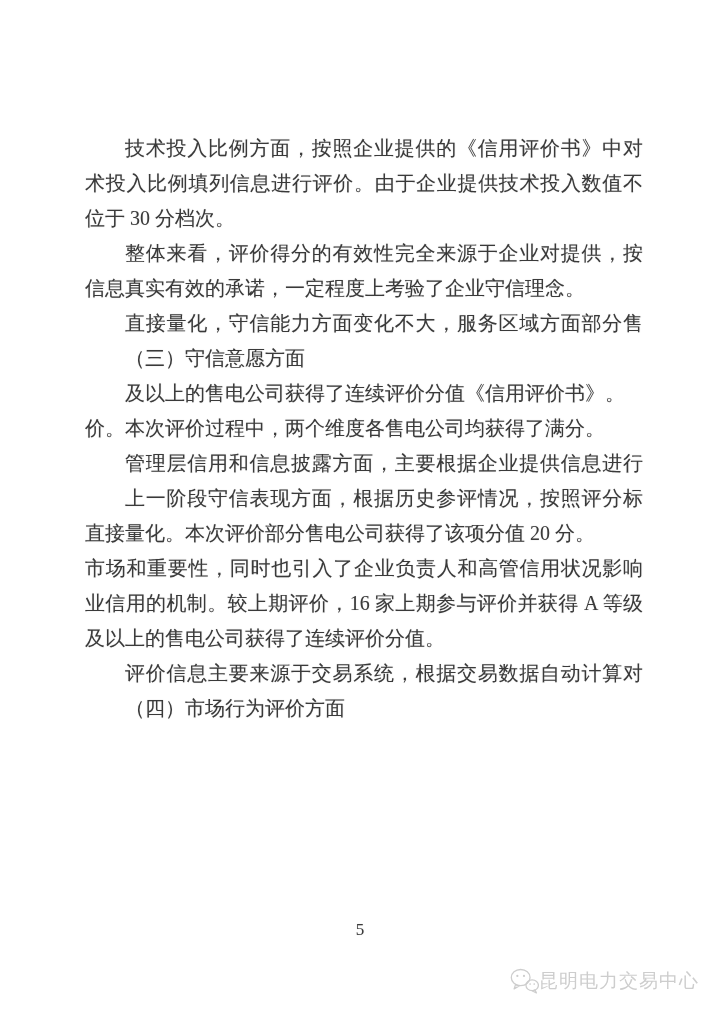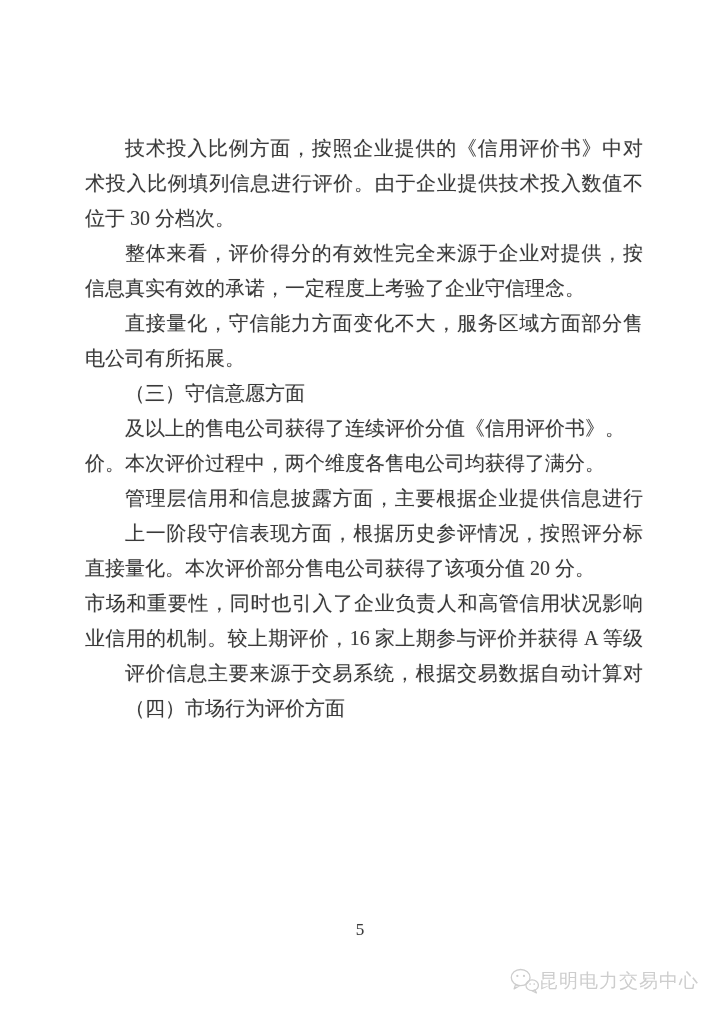--- a/index.html
+++ b/index.html
@@ -72,29 +72,29 @@
 
 <div class="page">
 
   <div class="text-block">
     <div class="line indent just">技术投入比例方面，按照企业提供的《信用评价书》中对技</div>
     <div class="line just">术投入比例填列信息进行评价。由于企业提供技术投入数值不一，</div>
     <div class="line">位于 30 分档次。</div>
     <div class="line indent just">整体来看，评价得分的有效性完全来源于企业对提供，按照评</div>
     <div class="line">信息真实有效的承诺，一定程度上考验了企业守信理念。</div>
     <div class="line indent just">直接量化，守信能力方面变化不大，服务区域方面部分售</div>
-    <div class="line">电公司有所拓展。</div>
     <div class="line indent">（三）守信意愿方面</div>
     <div class="line indent">及以上的售电公司获得了连续评价分值《信用评价书》。</div>
     <div class="line">价。本次评价过程中，两个维度各售电公司均获得了满分。</div>
     <div class="line indent just">管理层信用和信息披露方面，主要根据企业提供信息进行评</div>
     <div class="line indent just">上一阶段守信表现方面，根据历史参评情况，按照评分标准</div>
     <div class="line">直接量化。本次评价部分售电公司获得了该项分值 20 分。</div>
     <div class="line just">市场和重要性，同时也引入了企业负责人和高管信用状况影响企</div>
     <div class="line just">业信用的机制。较上期评价，16 家上期参与评价并获得 A 等级</div>
+    <div class="line">及以上的售电公司获得了连续评价分值。</div>
     <div class="line indent just">评价信息主要来源于交易系统，根据交易数据自动计算对应</div>
     <div class="line indent">（四）市场行为评价方面</div>
   </div>
 
   <div class="page-number">5</div>
 
   <div class="watermark">
     <span class="wm-icon">
       <svg width="29" height="26" viewBox="0 0 34 30" xmlns="http://www.w3.org/2000/svg">
         <g fill="none" stroke="#cdcdcd" stroke-width="1.5" stroke-linejoin="round">

